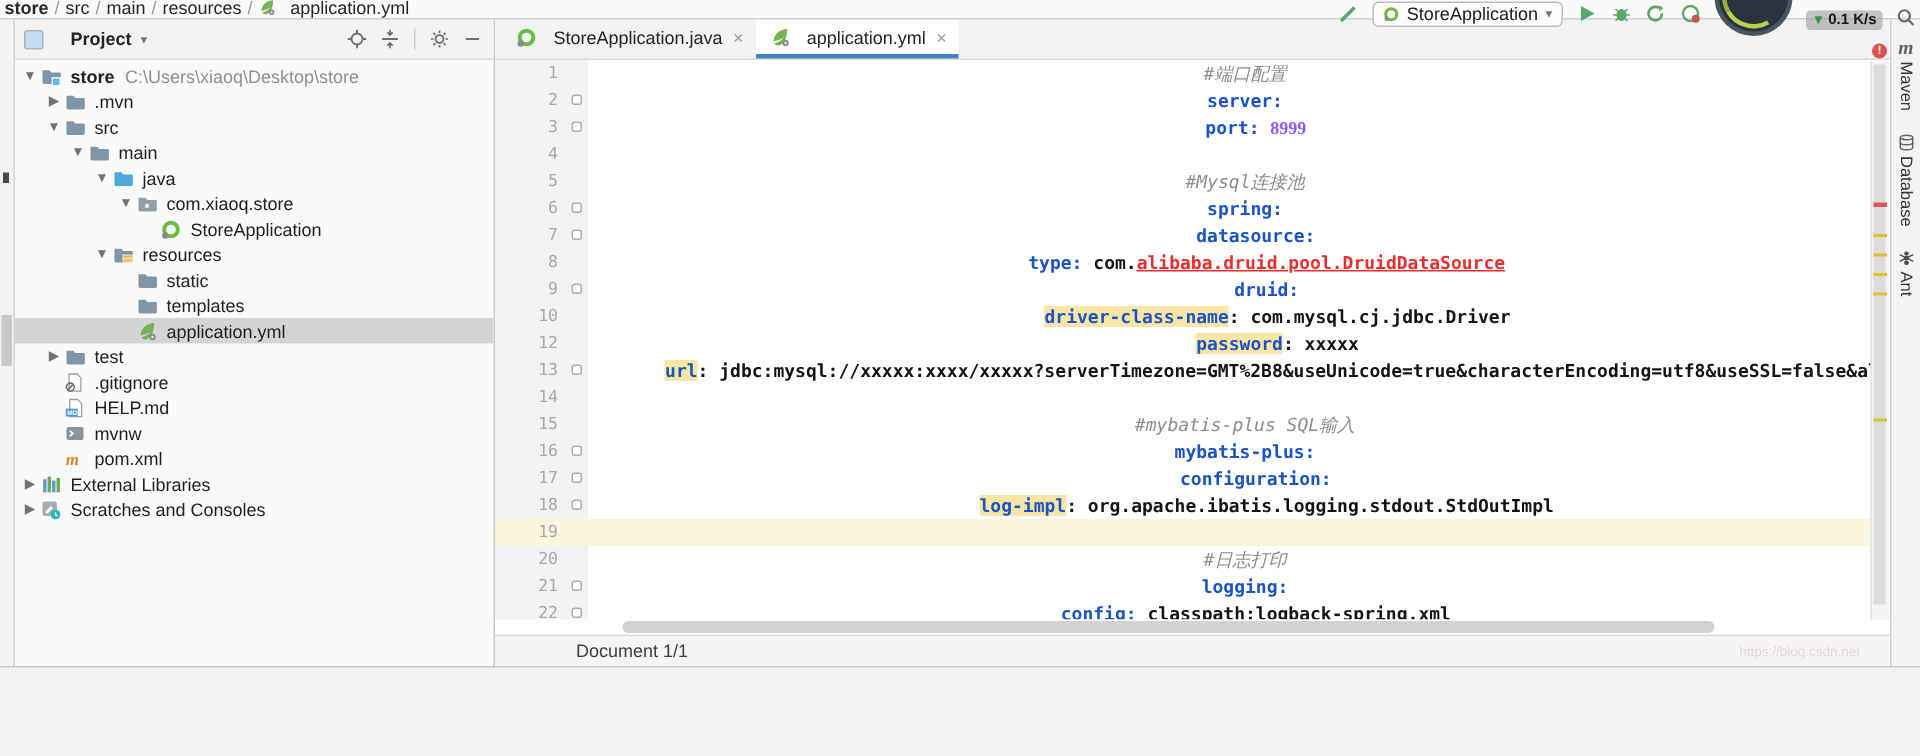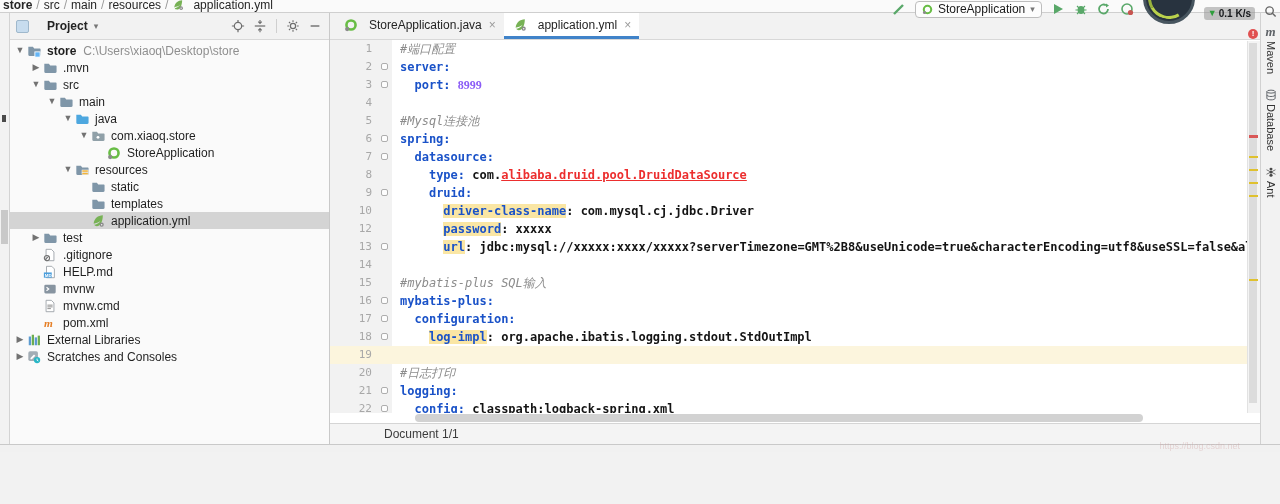--- a/index.html
+++ b/index.html
@@ -60,21 +60,21 @@
   .tab-close { color:#9b9b9b; font-size:12px; margin-left:2px; }
 
   .editor { position:relative; flex:1; min-height:0; overflow:hidden; background:#fff;
     font-family:"DejaVu Sans Mono","Liberation Mono",monospace; font-size:12px; }
   .eline { display:flex; height:18px; line-height:18px; }
   .eline.cur .gutter, .eline.cur { background:#fcf5dd; }
   .gutter { width:48px; flex:none; background:#f2f2f2; color:#a8a8a8; text-align:right; padding-right:6px; font-size:11px; }
   .foldcol { width:14px; flex:none; background:#f2f2f2; position:relative; }
   .eline.cur .foldcol { background:#fcf5dd; }
   .fold { position:absolute; left:3px; top:5px; width:7px; height:7px; border:1px solid #aeaeae; border-radius:2px; background:#fdfdfd; }
-  .code { flex:1; white-space:pre; padding-left:8px; overflow:hidden; font-weight:bold; color:#141414; }
+  .code { flex:1; white-space:pre; padding-left:8px; overflow:hidden; font-weight:bold; color:#141414;text-align:center; }
   .c-key { color:#1a52c8; }
   .c-num { color:#8b5cf6;font-family:Liberation Serif, serif; }
   .c-comment { color:#8c8c8c; font-style:italic; font-weight:normal; }
   .c-error { color:#ec2e2e;text-decoration:underline; }
   .hl { background:#fae6a4; }
 
   
   .stripe { position:absolute; top:28px; right:0; bottom:31px; width:13px; background:#f4f4f4; border-left:1px solid #e2e2e2; }
   .stripe-thumb { position:absolute; left:1px; right:3px; top:2px; bottom:10px; background:#dcdcdc; }
   .smark { position:absolute; right:2px; width:9px; height:2px; }
@@ -90,21 +90,21 @@
 
   
   .right-bar { width:20px; background:#f2f2f2; border-left:1px solid #d1d1d1; display:flex; flex-direction:column; align-items:center; padding-top:12px; gap:14px; }
   .rb-item { display:flex; flex-direction:column; align-items:center; gap:3px; }
   .rb-label { writing-mode:vertical-rl; font-size:11px; color:#333; }
   .rb-ico { width:13px; height:13px; display:inline-flex; align-items:center; justify-content:center; color:#5f6368; }
   .rb-m { font-family:"Liberation Serif",serif; font-style:italic; font-weight:bold; font-size:13px; color:#5f6368; }
 
   
   .statusbar { height:8px; flex:none; background:#f1f1f1; border-top:1px solid #c9c9c9; }
-  .watermark { position:absolute; right:40px; bottom:1px; font-size:9px; color:#c99; opacity:.35; }
+  .watermark { position:absolute; right:40px; bottom:13px; font-size:9px; color:#c99; opacity:.35; }
 
   svg { display:block; }
 </style>
 </head>
 <body>
 
 <div class="app">
 
   <div class="topbar">
     <div class="crumbs">
@@ -386,31 +386,20 @@
                 <path d="M4 6l2.5 2L4 10" stroke="#fff" stroke-width="1.4" fill="none"></path>
               </svg>
             </span>
             <span class="t-label">mvnw</span>
           </div>
           <div class="trow">
             <span style="width: 20px; flex: 0 0 auto;"></span>
             <span class="t-arrow"></span>
             <span class="t-icon">
               <svg viewBox="0 0 16 16" width="14" height="14">
-                <path d="M3.5 1.5h6l3 3v10h-9z" fill="#fff" stroke="#9aa0a6"></path>
-                <path d="M5 7h6M5 9h6M5 11h4" stroke="#8a8a8a" stroke-width="1.1"></path>
-              </svg>
-            </span>
-            <span class="t-label">mvnw.cmd</span>
-          </div>
-          <div class="trow">
-            <span style="width: 20px; flex: 0 0 auto;"></span>
-            <span class="t-arrow"></span>
-            <span class="t-icon">
-              <svg viewBox="0 0 16 16" width="14" height="14">
                 <text x="1" y="12.5" font-size="13" font-style="italic" fill="#e57e25" font-family="serif" font-weight="bold">m</text>
               </svg>
             </span>
             <span class="t-label">pom.xml</span>
           </div>
           <div class="trow">
             <span style="width: 4px; flex: 0 0 auto;"></span>
             <span class="t-arrow">▶</span>
             <span class="t-icon">
               <svg viewBox="0 0 16 16" width="14" height="14">

